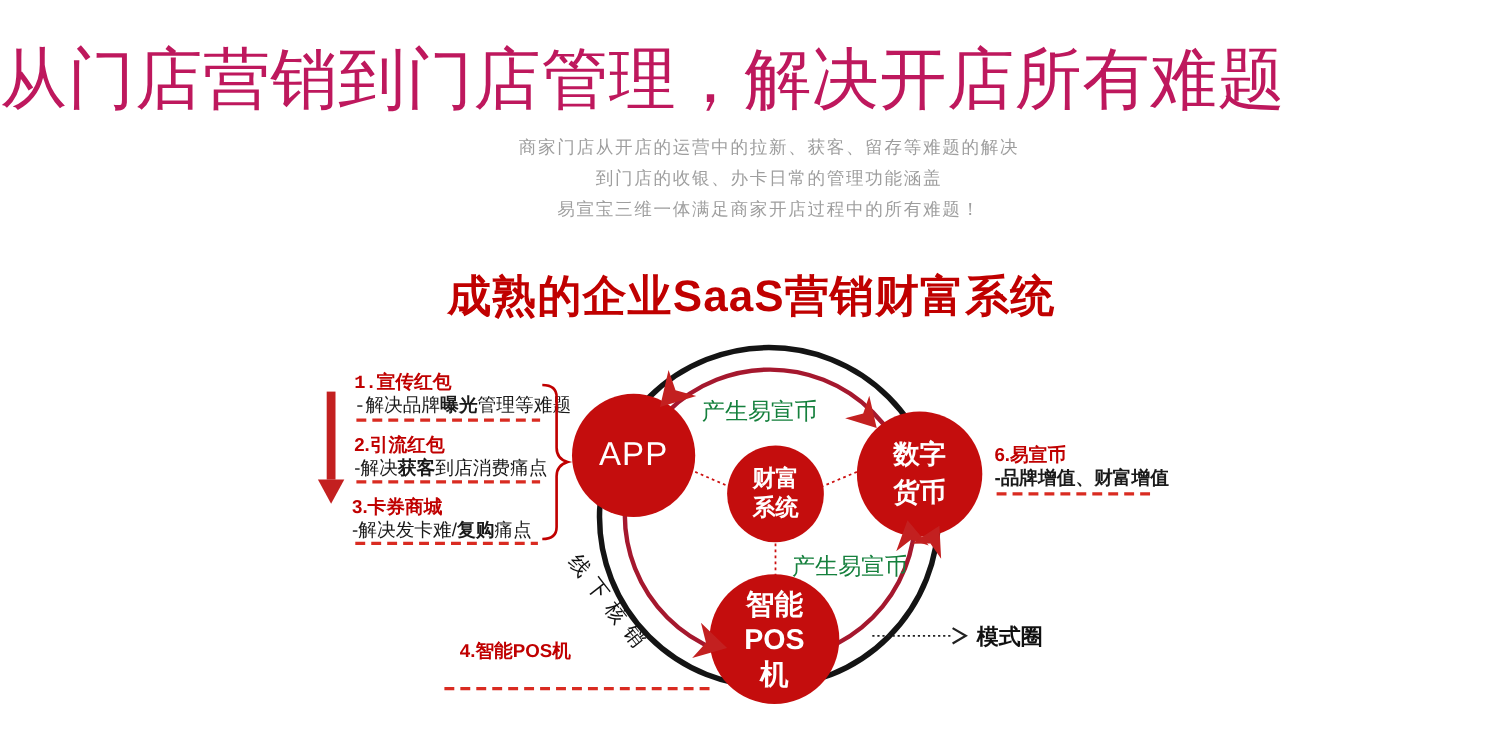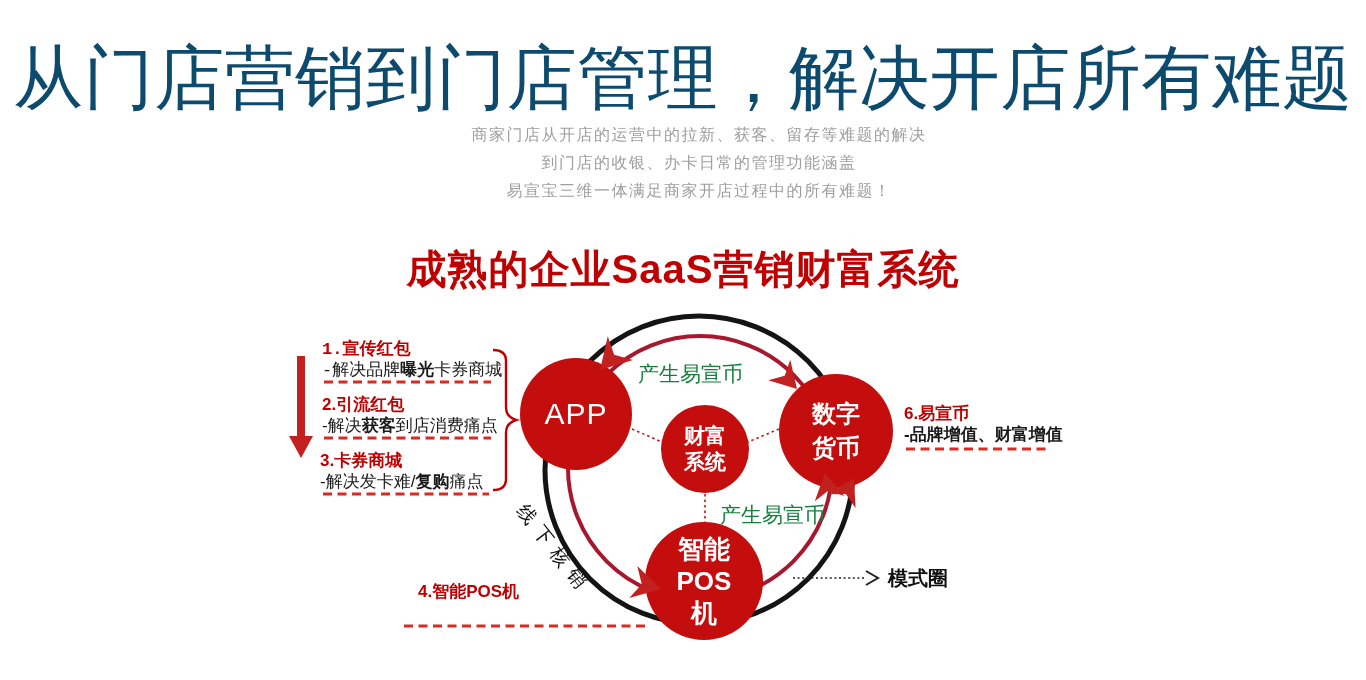--- a/index.html
+++ b/index.html
@@ -1,21 +1,21 @@
 <!DOCTYPE html>
 <html style="--accent-red: #c00000; --circle-red: #c40d0d; --ring-black: #141414; --ring-crimson: #a5182e; --arrow-red: #c32020; --dash-red: #d92b21; --subtitle-gray: #9e9e9e;"><head>
 <meta charset="utf-8">
 <style>
   html,body{margin:0;padding:0;background:#fff;}
   .canvas{position:relative;width:1366px;height:680px;background:#fff;overflow:hidden;
           font-family:"Liberation Sans","DejaVu Sans",sans-serif;}
 
   
-  .page-title{position:absolute;top:32px;left:0;width:100%;text-align:center;
-    font-size:70px;font-weight:400;color:#0c4a6e;letter-spacing:0.5px;white-space:nowrap;}
+  .page-title{position:absolute;top:32px;left:0;width:100%;
+    font-size:61px;font-weight:400;color:#be185d;letter-spacing:0.5px;white-space:nowrap;}
   .subtitle{position:absolute;top:121px;left:16px;width:100%;text-align:center;
     font-size:16px;line-height:28px;color:var(--subtitle-gray,#9e9e9e);letter-spacing:1.5px;}
   .section-title{position:absolute;top:242px;left:0;width:100%;text-align:center;
     font-size:40px;font-weight:700;color:var(--accent-red,#c00000);letter-spacing:1px;}
 
   
   .svg-layer{position:absolute;left:0;top:0;pointer-events:none;}
   .rings{z-index:1;} .overlay{z-index:4;}
 
   
@@ -78,21 +78,21 @@
     <span>机</span>
   </div>
 
   <div class="edge-label produce-top">产生易宣币</div>
   <div class="edge-label produce-bottom">产生易宣币</div>
   <div class="offline-label">线下核销</div>
   <div class="mode-label">模式圈</div>
 
   <div class="callout c1">
     <div class="t">1.宣传红包</div>
-    <div class="d"><span>-解决品牌</span><span class="bseg">曝光</span><span>卡券商城</span></div>
+    <div class="d"><span>-解决品牌</span><span class="bseg">曝光</span><span>管理等难题</span></div>
   </div>
   <div class="callout c2">
     <div class="t">2.引流红包</div>
     <div class="d"><span>-解决</span><span class="bseg">获客</span><span>到店消费痛点</span></div>
   </div>
   <div class="callout c3">
     <div class="t">3.卡券商城</div>
     <div class="d"><span>-解决发卡难/</span><span class="bseg">复购</span><span>痛点</span></div>
   </div>
   <div class="callout c4">

